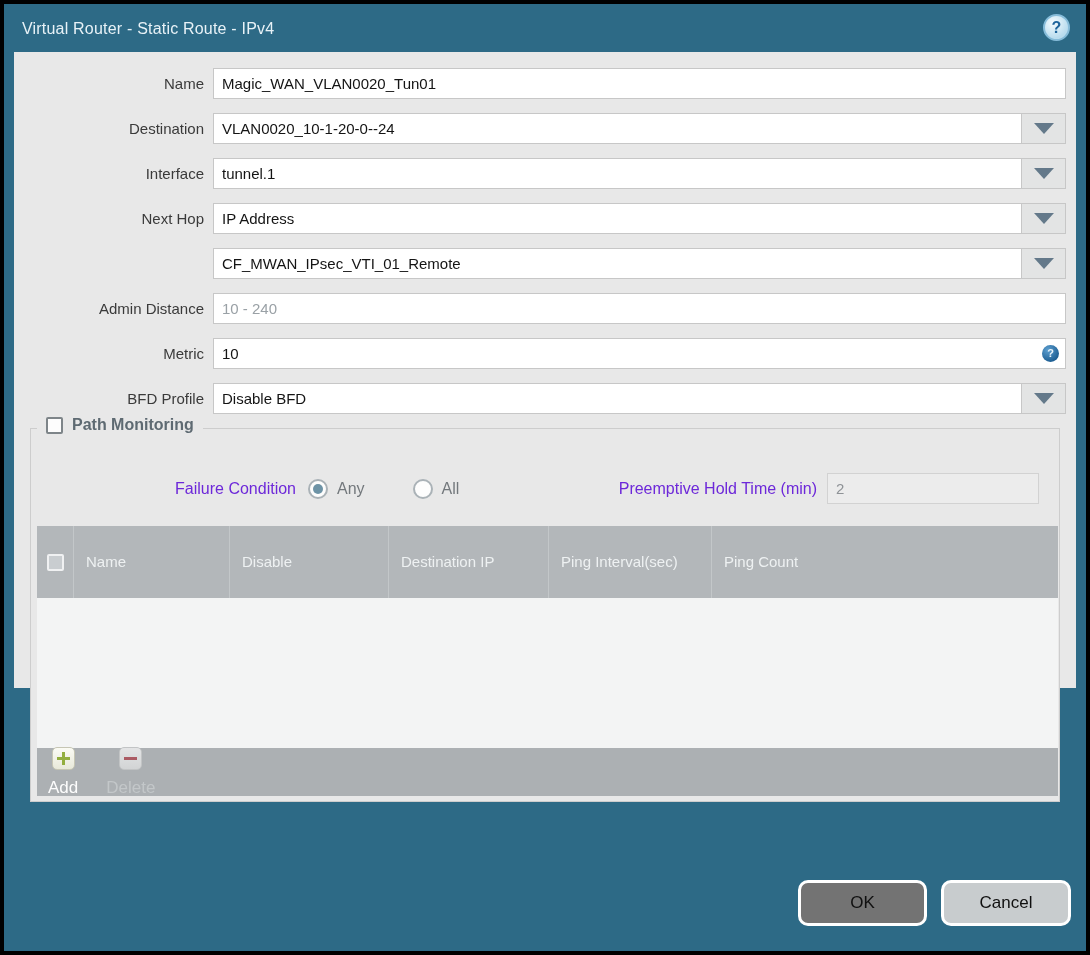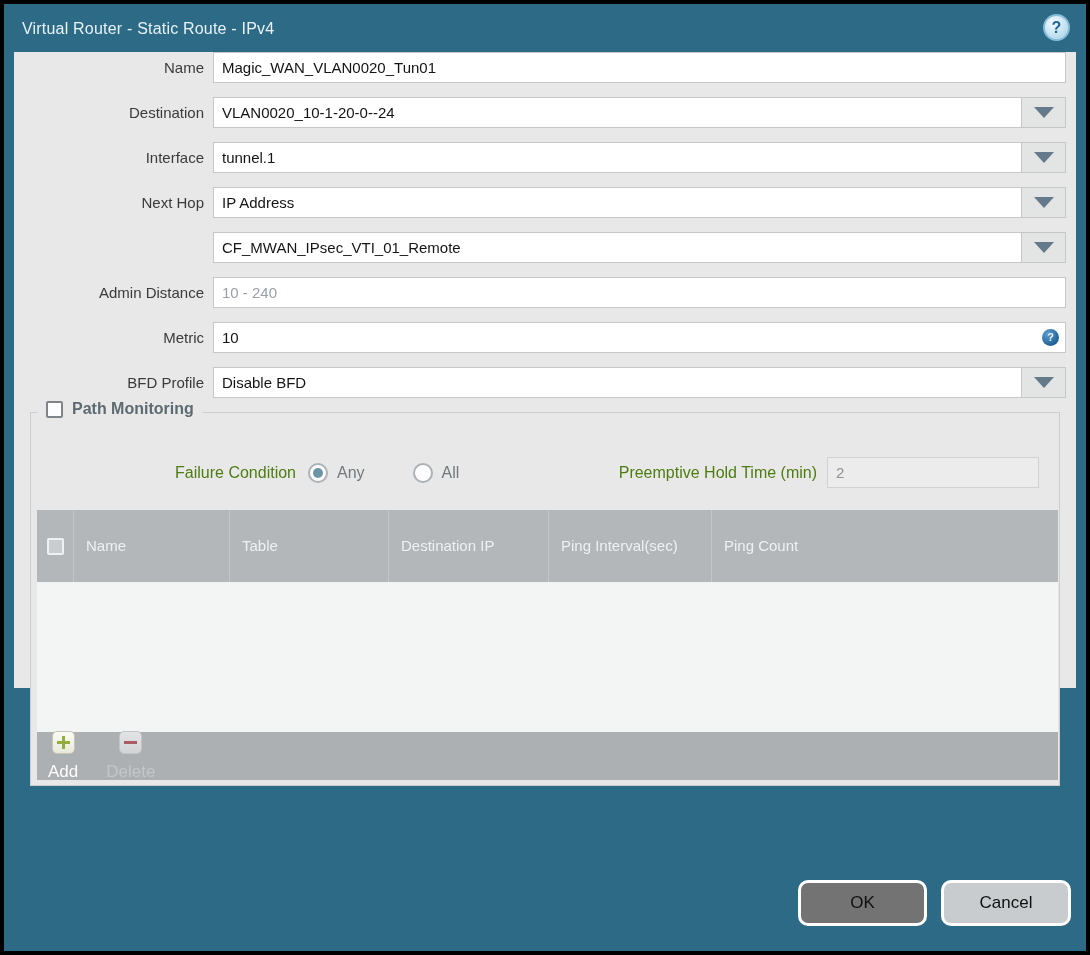--- a/index.html
+++ b/index.html
@@ -9,21 +9,21 @@
   
   .titlebar { position:relative; height:48px; }
   .title { position:absolute; left:18px; top:0; line-height:50px; font-size:16px; color:#e8f2f7; letter-spacing:0.2px; }
   .help { position:absolute; right:16px; top:10px; width:27px; height:27px; border-radius:50%;
           background:radial-gradient(circle at 35% 30%, #f4fbfe, #b9dcee 70%); border:2px solid #86bcd9;
           cursor:pointer; }
   .help::after { content:"?"; position:absolute; left:0; right:0; top:0; bottom:0; text-align:center;
           line-height:23px; font-size:16px; font-weight:bold; color:#1d639b; }
 
   
-  .panel { position:absolute; left:10px; right:10px; top:48px; height:636px; background:#e8e8e8; padding-top:0; }
+  .panel { position:absolute; left:10px; right:10px; top:48px; height:636px; background:#e8e8e8; padding-top:16px; }
 
   .row { display:flex; align-items:center; height:31px; margin-bottom:14px; padding-right:10px; }
   .lbl { width:199px; text-align:right; padding-right:9px; font-size:15px; color:#3a3a3a; flex:none; }
   .fld { flex:1; height:31px; display:flex; position:relative; }
   .inp { flex:1; height:31px; min-width:0; border:1px solid #c7c7c7; background:#fff; color:#141414;
          font-family:"Liberation Sans", sans-serif; font-size:15px; padding:0 8px; outline:none; }
   .inp::placeholder { color:#9aa1a6; opacity:1; }
   .dd { width:44px; height:31px; background:#e3e4e4; border:1px solid #c7c7c7; border-left:none;
         display:flex; align-items:center; justify-content:center; cursor:pointer; padding:0; }
   .tri { width:0; height:0; border-left:10px solid transparent; border-right:10px solid transparent;
@@ -35,21 +35,21 @@
 
   
   .fieldset { position:relative; margin:12px 4px 0 16px; width:1030px; height:374px;
               border:1px solid #cdcdcd; background:#e8e8e8; }
   .legend { position:absolute; top:-13px; left:6px; background:#e8e8e8; padding:0 9px;
             display:flex; align-items:center; gap:9px; }
   .checkbox { width:17px; height:17px; background:#fdfdfd; border:2px solid #7e8589; border-radius:2px; cursor:pointer; }
   .legend-text { font-size:16px; font-weight:bold; color:#5e6a72; }
 
   .cond-row { display:flex; align-items:center; margin-top:44px; height:31px; }
-  .dis-label { font-size:16px; color:#4d7c0f; }
+  .dis-label { font-size:16px; color:#6d28d9; }
   .fc-label { width:277px; text-align:right; padding-right:12px; flex:none; }
   .radio { width:20px; height:20px; border-radius:50%; background:#fdfdfd; border:2px solid #aab2b7;
            position:relative; flex:none; }
   .radio.selected::after { content:""; position:absolute; left:3px; top:3px; width:10px; height:10px;
            border-radius:50%; background:#6d93a6; }
   .radio-lbl { font-size:16px; color:#73787c; margin-left:9px; }
   .gap-radio { width:48px; flex:none; }
   .preempt-lbl { margin-left:auto; }
   .preempt-inp { width:212px; flex:none; margin-left:10px; margin-right:20px; background:#ececec;
            border-color:#d2d2d2; color:#8e9296; }
@@ -189,21 +189,21 @@
         <span class="dis-label preempt-lbl">Preemptive Hold Time (min)</span>
         <input class="inp preempt-inp" value="2" style="">
       </div>
 
       <div class="pm-table">
         <div class="thead">
           <div class="th th-cb">
               <span class="checkbox faded"></span>
             </div>
           <div class="th th-name">Name</div>
-          <div class="th th-enable">Table</div>
+          <div class="th th-enable">Disable</div>
           <div class="th th-dstip">Destination IP</div>
           <div class="th th-ping">Ping Interval(sec)</div>
           <div class="th th-count">Ping Count</div>
         </div>
         <div class="tbody"></div>
         <div class="tfoot">
           <button class="tbl-btn">
             <span class="sq-icon plus-box"></span>
             <span class="txt">Add</span>
           </button>

